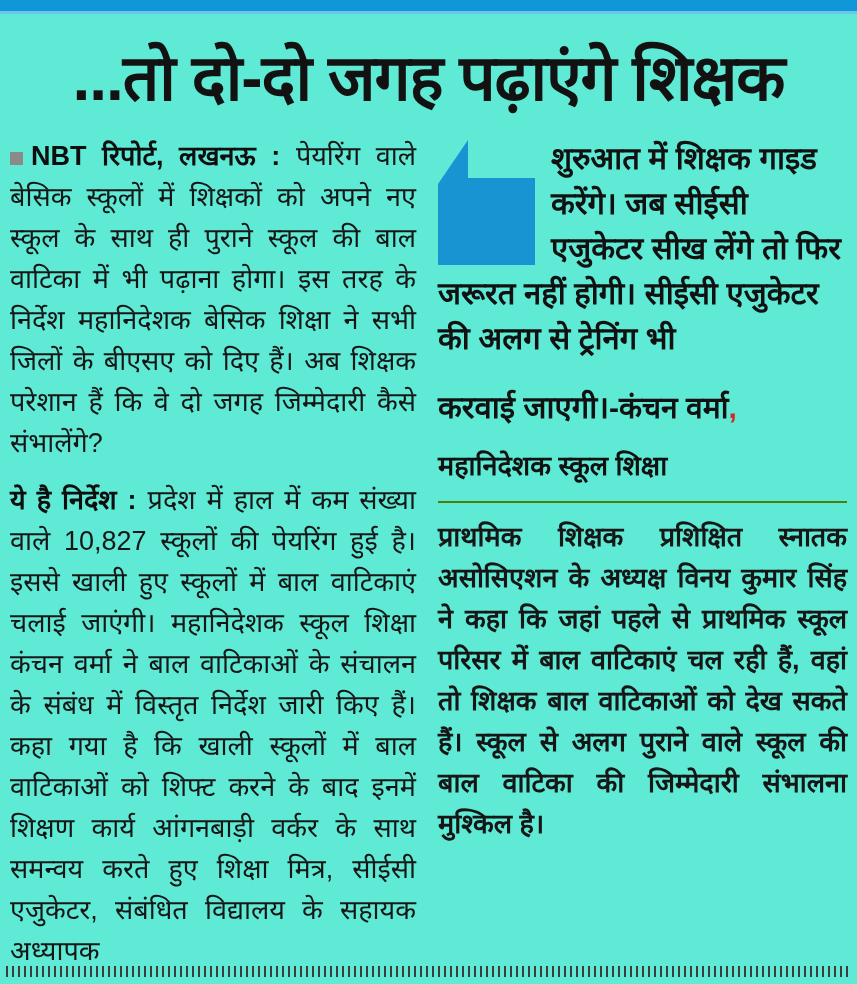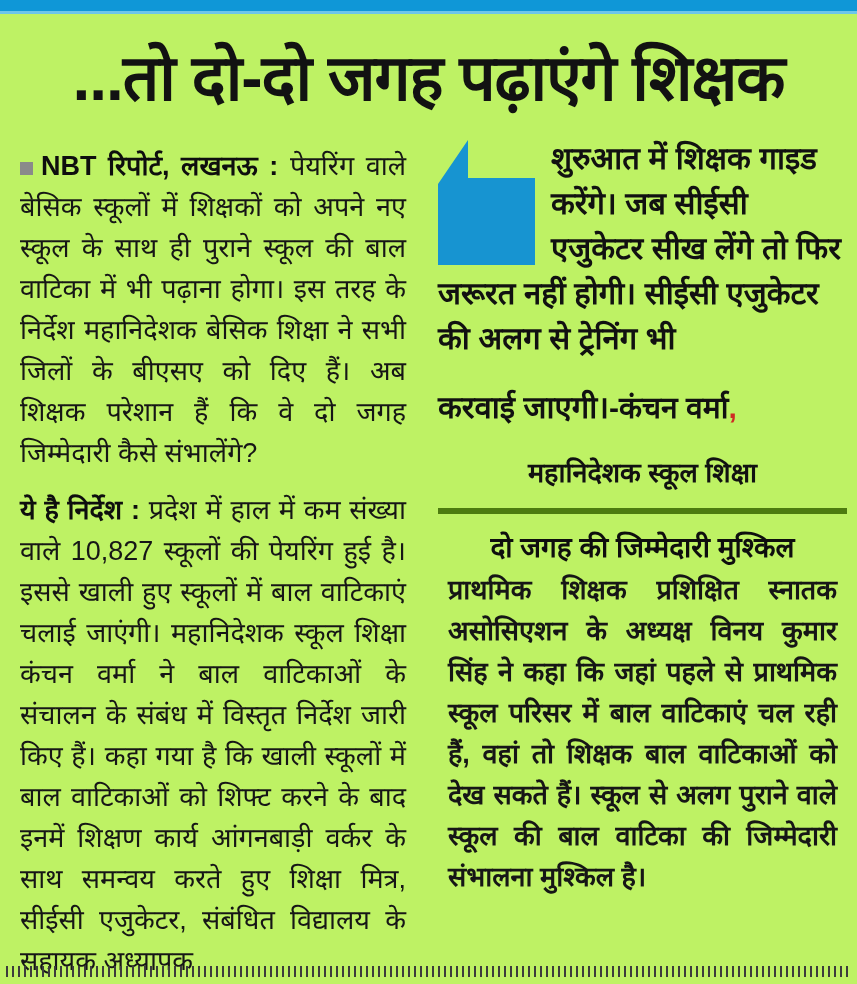--- a/index.html
+++ b/index.html
@@ -6,21 +6,21 @@
     margin: 0;
     padding: 0;
     background: #ffffff;
     font-family: "Liberation Sans", "DejaVu Sans", sans-serif;
   }
   .page {
     position: relative;
     width: 857px;
     height: 984px;
     overflow: hidden;
-    background: #bef264;
+    background: #5eead4;
     color: #1b1b1b;
   }
   .top-bar {
     height: 11px;
     background: #0f97d7;
     border-bottom: 3px solid #6cc6ea;
   }
   .headline {
     margin: 26px 10px 20px 10px;
     font-size: 64px;
@@ -43,21 +43,21 @@
   .col-right {
     flex: 1 1 auto;
     min-width: 0;
   }
   .body-text {
     font-size: 27px;
     line-height: 41px;
     text-align: justify;
     color: #161616;
   }
-  .para { margin: 10px; }
+  .para { margin: 0; }
   .para + .para { margin-top: 16px; }
   .lead-in { font-weight: bold; color: #0e0e0e; }
   .bullet-square {
     display: inline-block;
     width: 13px;
     height: 13px;
     background: #8a8a8a;
     margin-right: 8px;
     vertical-align: baseline;
   }
@@ -85,26 +85,26 @@
     font-size: 31px;
     font-weight: bold;
   }
   .attribution-name {
     font-size: 30px;
     font-weight: bold;
     white-space: nowrap;
   }
   .attribution-comma { color: #cf2b24; }
   .attribution-title {
-    margin-top: 21px;
+    margin-top: 14px;
     padding-bottom: 12px;
     font-size: 27px;
     font-weight: bold;
-    text-align: center;
-    border-bottom: 6px solid #4d7c0f;
+    text-align: left;
+    border-bottom: 2px solid #4d7c0f;
   }
   .rc-body { margin-top: 14px; }
   .subhead {
     margin: 6px 0 2px 0;
     font-size: 28px;
     line-height: 40px;
     font-weight: bold;
     text-align: center;
     color: #0e0e0e;
   }
@@ -151,21 +151,20 @@
         </svg>
         <span>शुरुआत में शिक्षक गाइड करेंगे। जब सीईसी एजुकेटर सीख लेंगे तो फिर जरूरत नहीं होगी। सीईसी एजुकेटर की अलग से ट्रेनिंग भी</span>
         <div class="quote-footer">
           <span class="quote-closing">करवाई जाएगी।</span>
           <span class="attribution-name"><span>-कंचन वर्मा</span><span class="attribution-comma">,</span></span>
         </div>
         <div class="attribution-title">महानिदेशक स्कूल शिक्षा</div>
       </div>
 
       <div class="rc-body body-text">
-        <h2 class="subhead">दो जगह की जिम्मेदारी मुश्किल</h2>
         <p class="para" style="margin-top:0;font-weight:bold;">प्राथमिक शिक्षक प्रशिक्षित स्नातक असोसिएशन के अध्यक्ष विनय कुमार सिंह ने कहा कि जहां पहले से प्राथमिक स्कूल परिसर में बाल वाटिकाएं चल रही हैं, वहां तो शिक्षक बाल वाटिकाओं को देख सकते हैं। स्कूल से अलग पुराने वाले स्कूल की बाल वाटिका की जिम्मेदारी संभालना मुश्किल है।</p>
       </div>
 
     </div>
   </div>
 
   <div class="perforation-line"></div>
 </div>
 
 </body></html>

